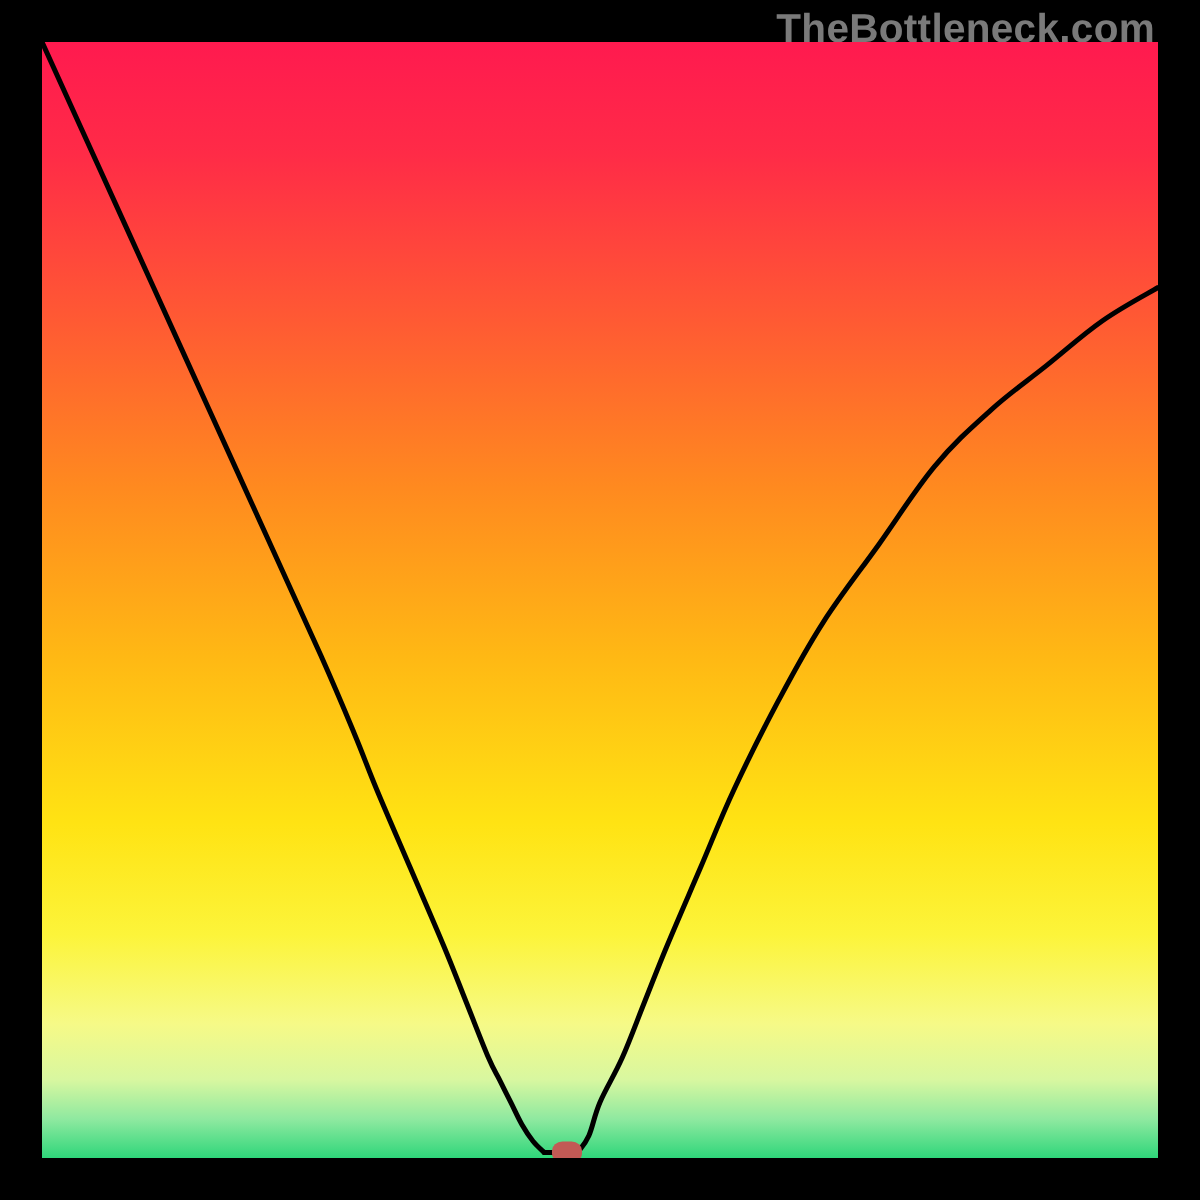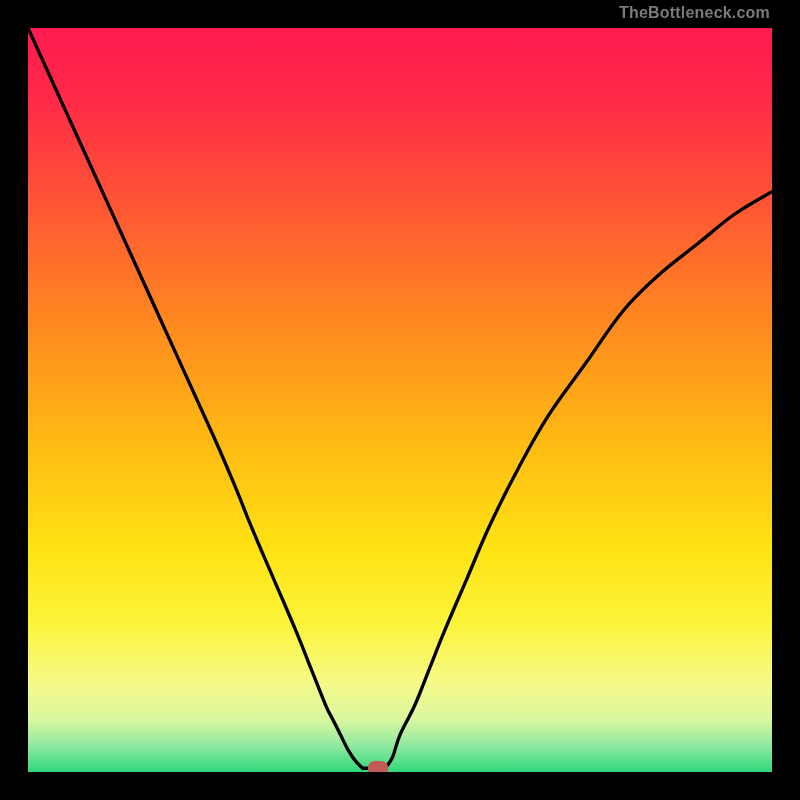--- a/index.html
+++ b/index.html
@@ -39,21 +39,21 @@
     left: 0;
     top: 0;
     width: 100%;
     height: 100%;
   }
   .watermark {
     position: absolute;
     top: 4px;
     right: 30px;
     color: #7a7a7a;
-    font-size: 16px;
+    font-size: 27px;
     font-weight: 600;
     letter-spacing: 0.2px;
   }
   .marker {
     position: absolute;
     width: 20px;
     height: 14px;
     border-radius: 7px / 6px;
     background: #c25a55;
   }

